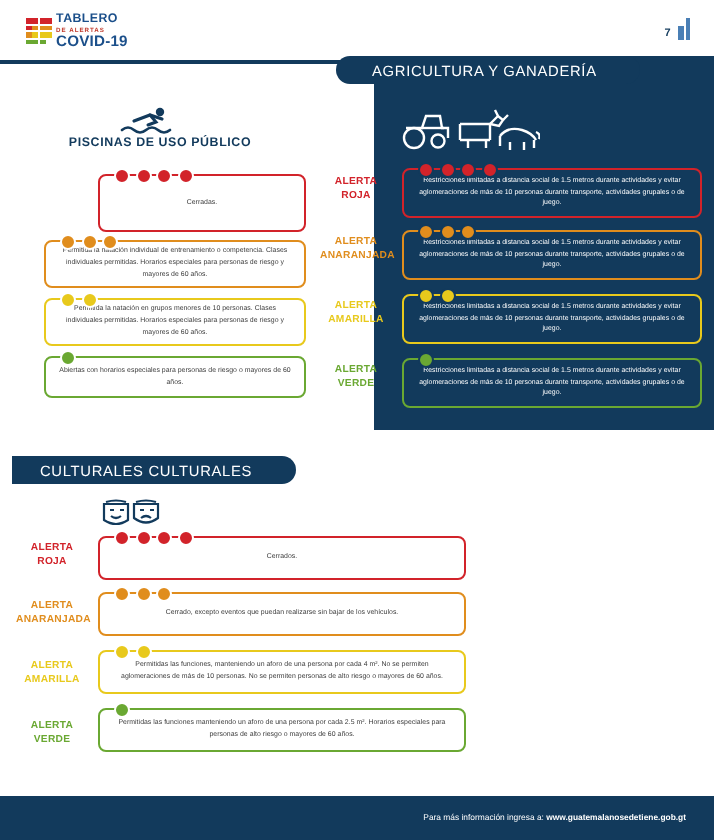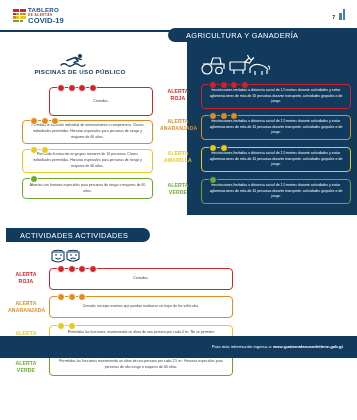--- a/index.html
+++ b/index.html
@@ -2,21 +2,21 @@
 <html><head>
 <meta charset="utf-8">
 <style>
   * { box-sizing: border-box; margin: 0; padding: 0; }
   html, body {
     width: 357px; height: 420px;
     background: #ffffff;
     font-family: "Liberation Sans", sans-serif;
     overflow: hidden;
   }
-  .page { position: relative; width: 357px; height: 358px; background: #fff; }
+  .page { position: relative; width: 357px; height: 420px; background: #fff; }
 
   
   .topbar { position: absolute; left: 0; top: 0; width: 357px; height: 31px; background: #fff; }
   .topbar-rule { position: absolute; left: 0; top: 30px; width: 357px; height: 1.6px; background: #123a5c; }
 
   .logo { position: absolute; left: 13px; top: 7px; display: flex; align-items: center; gap: 2px; }
   .logo-grid { display: grid; grid-template-columns: repeat(4, 2.6px); grid-template-rows: repeat(4, 2.6px); gap: 0.9px; }
   .sq { width: 2.6px; height: 2.6px; }
   .logo-words { display: flex; flex-direction: column; line-height: 1; }
   .logo-l1 { font-size: 6.2px; font-weight: bold; color: #1b4f8a; letter-spacing: .2px; }
@@ -240,21 +240,21 @@
 
     <div class="card c-green on-dark" style="left:201px; top:179px; width:150px; height:25px;">
       <div class="dots">
           <b class="d-green"></b>
         </div>
       <div class="txt">Restricciones limitadas a distancia social de 1.5 metros durante actividades y evitar aglomeraciones de más de 10 personas durante transporte, actividades grupales o de juego.</div>
     </div>
   </div>
 
   <div>
-    <div class="pill" style="left:6px; top:228px; border-radius:0 7px 7px 0; padding-left:14px;">ACTIVIDADES ACTIVIDADES</div>
+    <div class="pill" style="left:6px; top:228px; border-radius:0 7px 7px 0; padding-left:14px;">CULTURALES CULTURALES</div>
 
     <svg class="topicon" style="left:50px; top:249px;" width="32" height="16" viewBox="0 0 64 32">
       <g stroke="#123a5c" stroke-width="2.2" fill="none">
         <path d="M4 6 h24 v16 q-12 8 -24 0 z"></path>
         <path d="M10 12 h4 M20 12 h4"></path>
         <path d="M11 18 q5 4 10 0"></path>
         <path d="M6 4 q10 -3 20 0"></path>
       </g>
       <g stroke="#123a5c" stroke-width="2.2" fill="none">
         <path d="M34 6 h24 v14 q-12 9 -24 0 z"></path>

